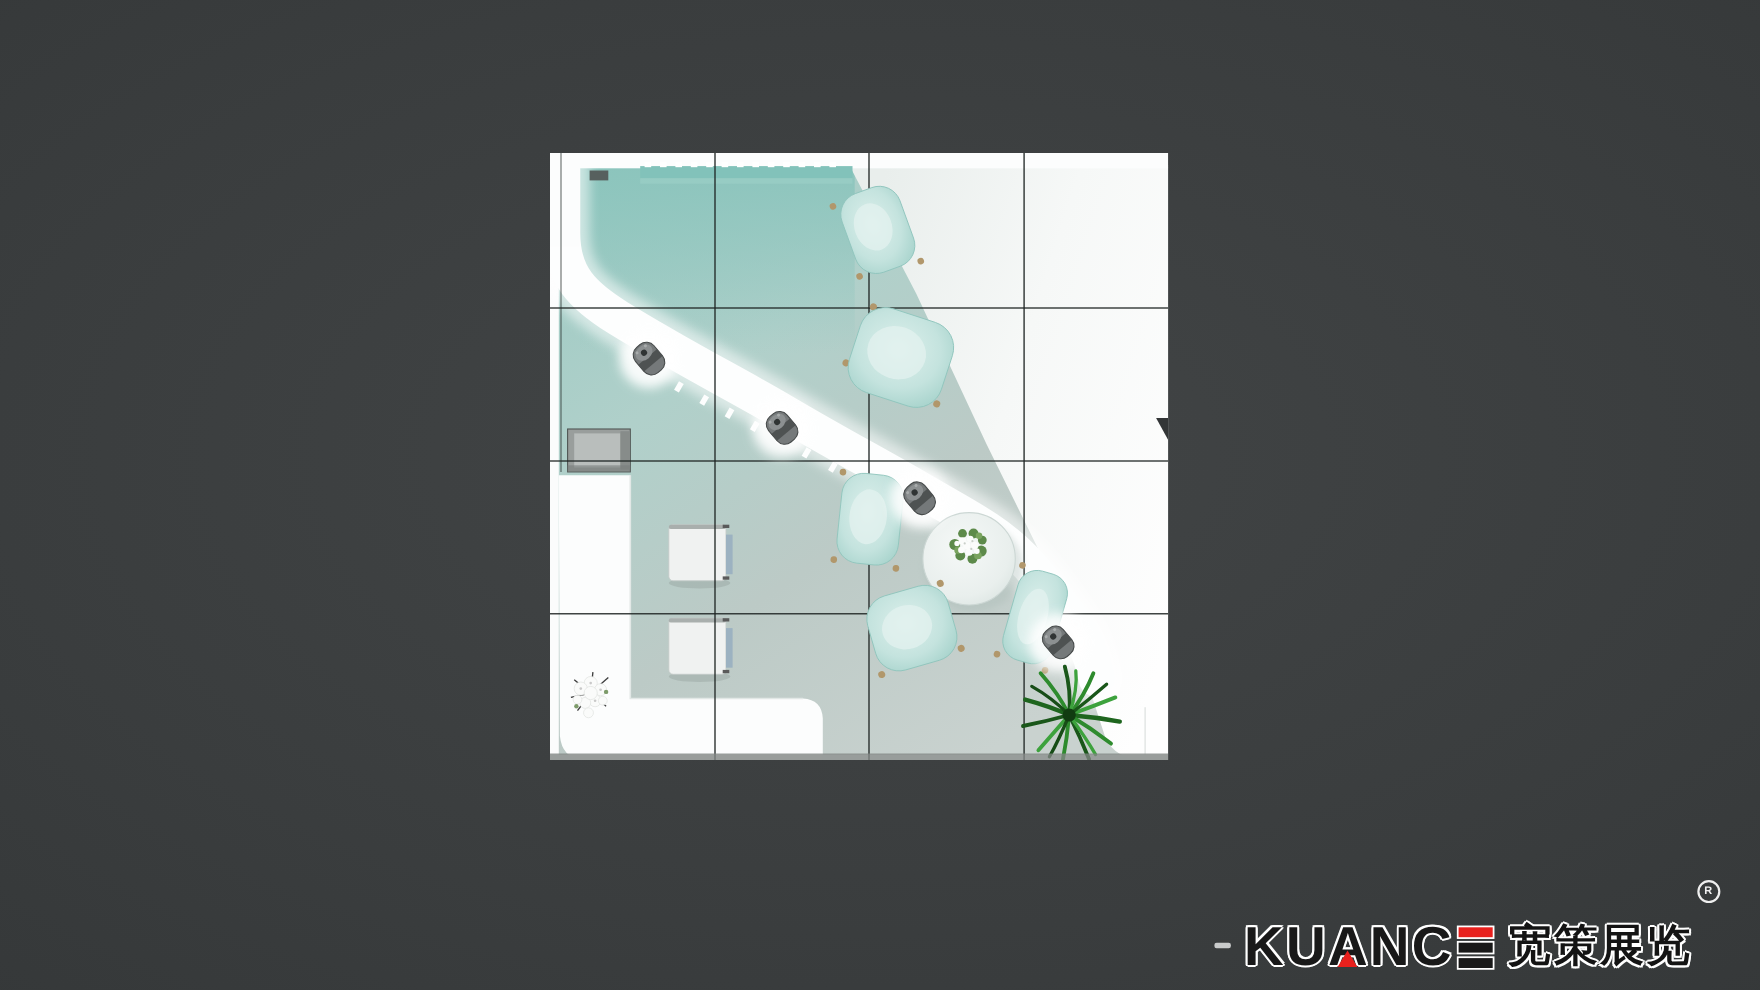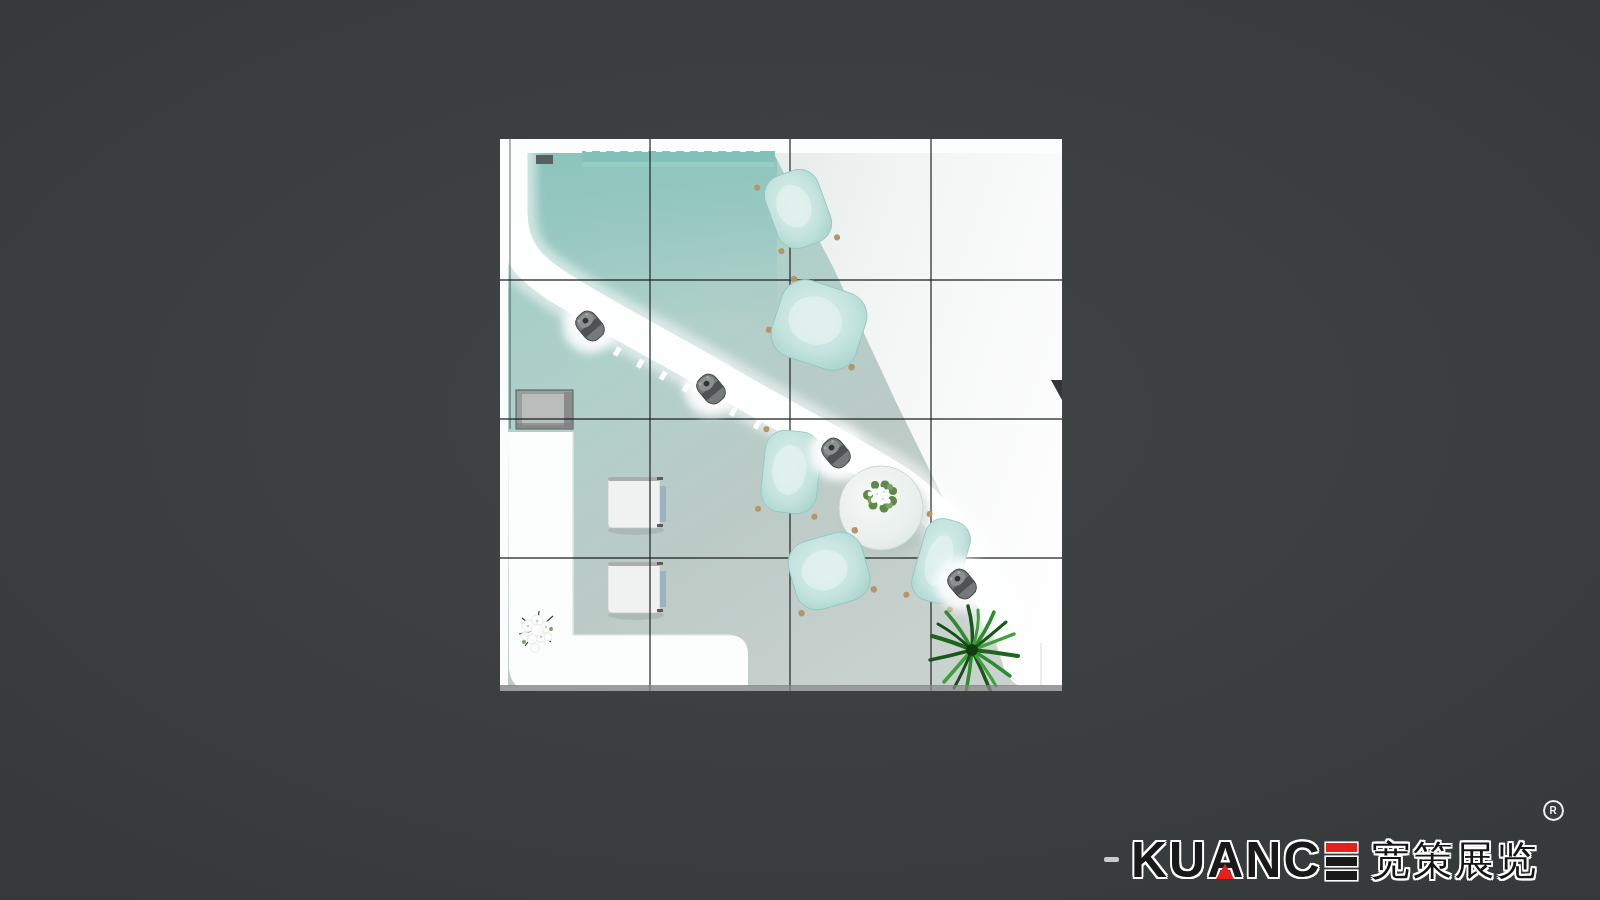--- a/index.html
+++ b/index.html
@@ -23,21 +23,21 @@
   .letter-a{position:relative;display:inline-block;}
   .letter-a .red-tri{
     position:absolute;left:50%;bottom:1px;transform:translateX(-50%);
     width:0;height:0;border-left:9px solid transparent;border-right:9px solid transparent;
     border-bottom:15px solid #e8201d;z-index:2;
   }
   .letter-e{display:flex;flex-direction:column;justify-content:space-between;width:31px;height:37px;margin-left:4px;}
   .letter-e .bar{height:9px;background:#191919;box-shadow:0 0 0 1.6px #fff;}
   .letter-e .bar.red{background:#e8201d;}
   .brand-cjk{
-    font-weight:400;font-size:40px;line-height:.92;color:#141414;letter-spacing:2px;margin:0 0 1px 14px;
+    font-weight:700;font-size:40px;line-height:.92;color:#141414;letter-spacing:2px;margin:0 0 1px 14px;
     text-shadow:-1.6px -1.6px 0 #fff,1.6px -1.6px 0 #fff,-1.6px 1.6px 0 #fff,1.6px 1.6px 0 #fff,
                  0 -1.8px 0 #fff,0 1.8px 0 #fff,-1.8px 0 0 #fff,1.8px 0 0 #fff;
   }
   .brand-reg{
     align-self:flex-start;margin:-6px 0 0 4px;width:17px;height:17px;border:2px solid #efefef;border-radius:50%;
     color:#efefef;font-size:10px;font-weight:bold;display:flex;align-items:center;justify-content:center;line-height:1;
   }
 </style>
 </head>
 <body>

